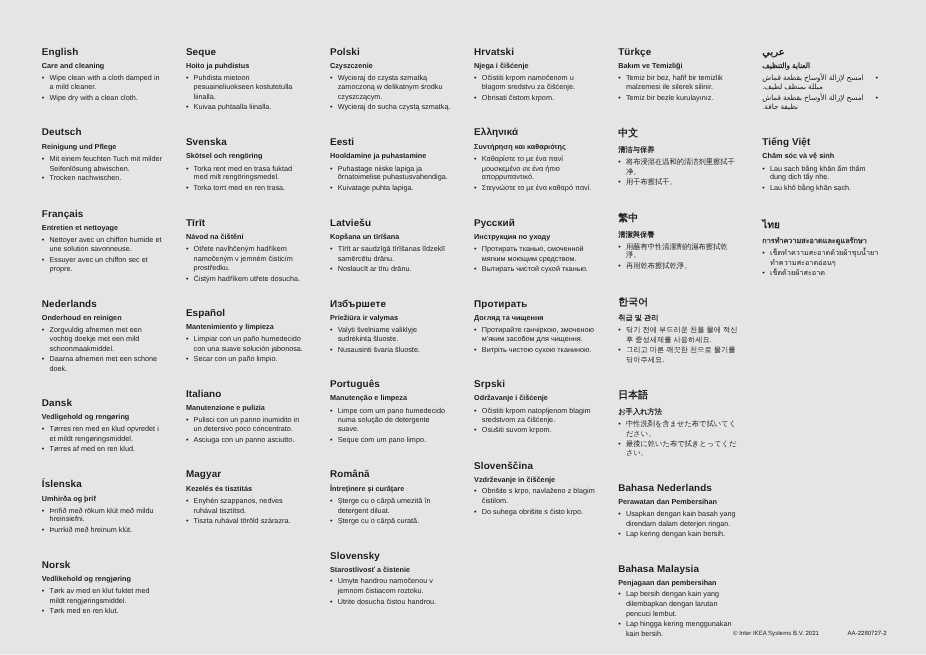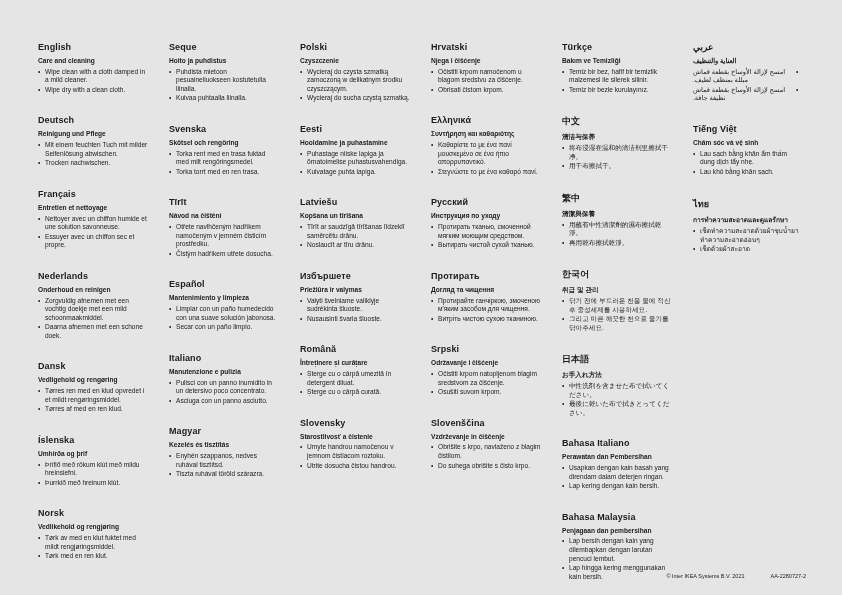--- a/index.html
+++ b/index.html
@@ -277,20 +277,32 @@
           <div class="bullet">
             <span class="dot">•</span>
             <span class="btxt">Valyti švelniame valiklyje sudrėkinta šluoste.</span>
           </div>
           <div class="bullet">
             <span class="dot">•</span>
             <span class="btxt">Nusausinti švaria šluoste.</span>
           </div>
         </div>
         <div class="section">
+          <div class="lang-name">Português</div>
+          <div class="section-title">Manutenção e limpeza</div>
+          <div class="bullet">
+            <span class="dot">•</span>
+            <span class="btxt">Limpe com um pano humedecido numa solução de detergente suave.</span>
+          </div>
+          <div class="bullet">
+            <span class="dot">•</span>
+            <span class="btxt">Seque com um pano limpo.</span>
+          </div>
+        </div>
+        <div class="section">
           <div class="lang-name">Română</div>
           <div class="section-title">Întreținere și curățare</div>
           <div class="bullet">
             <span class="dot">•</span>
             <span class="btxt">Șterge cu o cârpă umezită în detergent diluat.</span>
           </div>
           <div class="bullet">
             <span class="dot">•</span>
             <span class="btxt">Șterge cu o cârpă curată.</span>
           </div>
@@ -437,21 +449,21 @@
           <div class="bullet">
             <span class="dot">•</span>
             <span class="btxt">中性洗剤を含ませた布で拭いてください。</span>
           </div>
           <div class="bullet">
             <span class="dot">•</span>
             <span class="btxt">最後に乾いた布で拭きとってください。</span>
           </div>
         </div>
         <div class="section">
-          <div class="lang-name">Bahasa Italiano</div>
+          <div class="lang-name">Bahasa Nederlands</div>
           <div class="section-title">Perawatan dan Pembersihan</div>
           <div class="bullet">
             <span class="dot">•</span>
             <span class="btxt">Usapkan dengan kain basah yang direndam dalam deterjen ringan.</span>
           </div>
           <div class="bullet">
             <span class="dot">•</span>
             <span class="btxt">Lap kering dengan kain bersih.</span>
           </div>
         </div>

